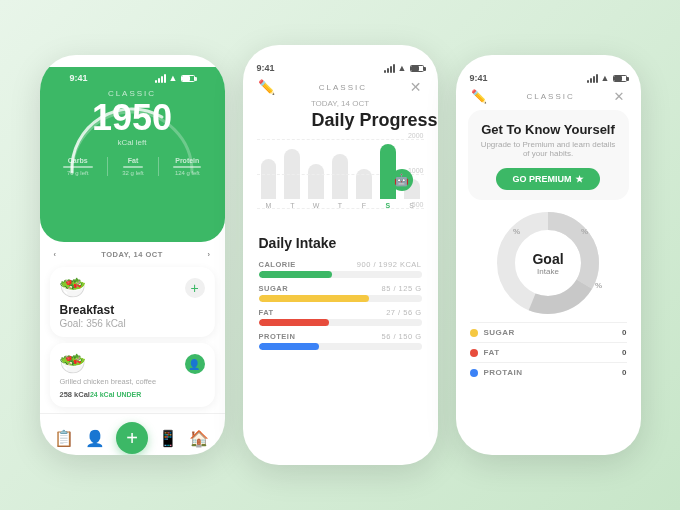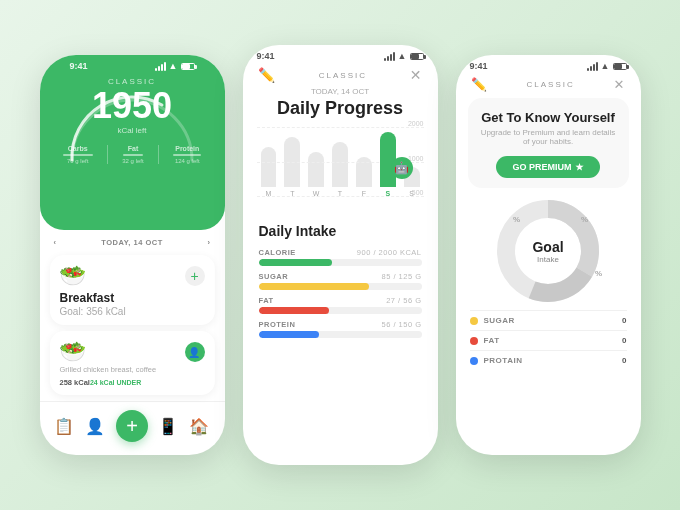--- a/index.html
+++ b/index.html
@@ -29,20 +29,21 @@
     .phone-right { width: 185px; height: 400px; }
 
     
     .status-bar {
       display: flex;
       justify-content: space-between;
       align-items: center;
       padding: 6px 14px 2px;
       font-size: 9px;
       font-weight: 600;
+      margin-top: 12px;
     }
     .status-bar .time { font-size: 9px; font-weight: 700; }
     .status-icons { display: flex; gap: 3px; align-items: center; }
     .signal-bars { display: flex; gap: 1px; align-items: flex-end; }
     .signal-bar { width: 2px; background: currentColor; border-radius: 1px; }
     .wifi-icon { font-size: 8px; }
     .battery { width: 14px; height: 7px; border: 1.5px solid currentColor; border-radius: 1.5px; position: relative; }
     .battery::after { content:''; position:absolute; right:-3px; top:1.5px; width:2px; height:4px; background:currentColor; border-radius:0 1px 1px 0; }
     .battery-fill { height: 100%; background: currentColor; border-radius: 1px; width: 70%; }
 
@@ -165,21 +166,21 @@
     .center-top {
       display: flex;
       justify-content: space-between;
       align-items: center;
       padding: 4px 16px 0;
     }
     .center-top .edit-icon { font-size: 14px; color: #aaa; }
     .center-top .plan-label-dark { font-size: 8px; color: #999; letter-spacing: 2px; }
     .center-top .close-icon { font-size: 14px; color: #aaa; cursor: pointer; }
     .today-label { text-align: center; font-size: 8px; color: #aaa; margin-top: 4px; }
-    .daily-title { text-align: center; font-size: 18px; font-weight: 700; color: #222; margin: 2px 0 8px; }
+    .daily-title { text-align: right; font-size: 18px; font-weight: 700; color: #222; margin: 2px 0 8px; }
 
     
     .chart-area {
       padding: 0 14px;
       position: relative;
       height: 90px;
     }
     .chart-bars {
       display: flex;
       gap: 8px;
@@ -442,21 +443,21 @@
         </div>
       </div>
   </div>
 
   <div class="section-title">Daily Intake</div>
 
   <div id="intake-rows">
       <div class="intake-row">
         <div class="intake-label">
           <span>CALORIE</span>
-          <span style="color: rgb(187, 187, 187); font-weight: 400;">900 / 2000 KCAL</span>
+          <span style="color: rgb(187, 187, 187); font-weight: 400;">900 / 1992 KCAL</span>
         </div>
         <div class="intake-bar-bg">
           <div class="intake-bar-fill" style="width: 45%; background: rgb(60, 184, 102);"></div>
         </div>
       </div>
       <div class="intake-row">
         <div class="intake-label">
           <span>SUGAR</span>
           <span style="color: rgb(187, 187, 187); font-weight: 400;">85 / 125 G</span>
         </div>

